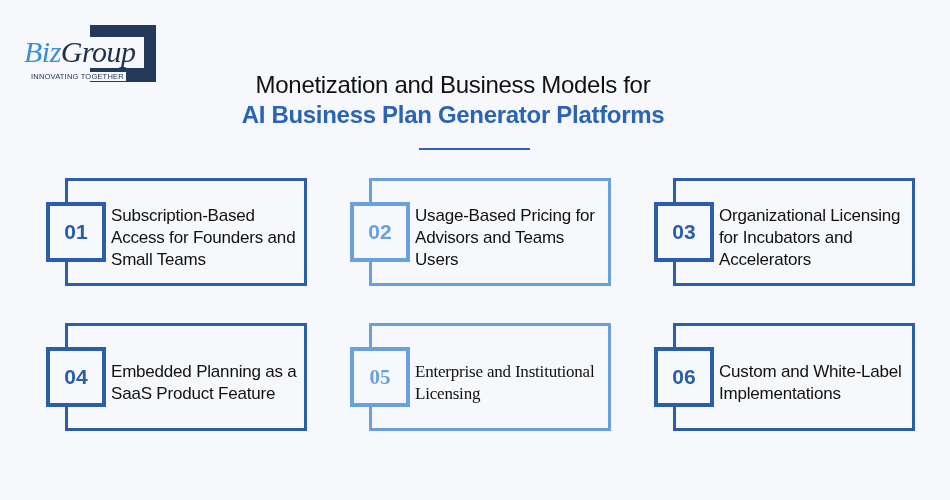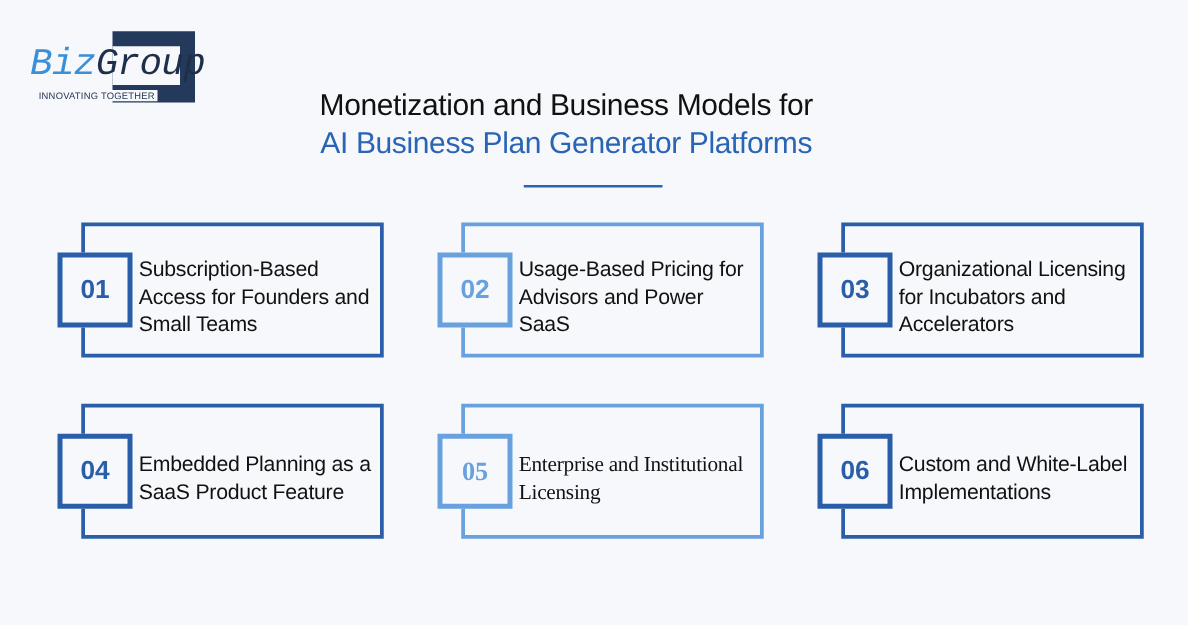--- a/index.html
+++ b/index.html
@@ -13,40 +13,40 @@
     .logo-frame {
       position: absolute; left: 90px; top: 25px; width: 66px; height: 57px;
       background: #233a5c;
     }
     .logo-frame-inner {
       position: absolute; left: 90px; top: 37px; width: 54px; height: 31px;
       background: #f6f8fb;
     }
     .logo-text {
       position: absolute; left: 24px; top: 36px;
-      font-family: Liberation Mono, monospace;
+      font-family: Liberation Serif, serif;
       font-style: italic; font-size: 30px; line-height: 32px;
       letter-spacing: -0.5px;
       white-space: nowrap;
     }
     .logo-text .biz { color: #3a8fd6; }
     .logo-text .group { color: #1e2f4a; }
     .logo-tag {
       position: absolute; left: 31px; top: 72px;
       font-size: 7.5px; color: #1e2f4a; letter-spacing: 0.2px; white-space: nowrap;
       background: #f6f8fb; padding-right: 2px; text-align: right;
     }
 
     .title {
       position: absolute; left: 0; top: 70px; width: 906px; text-align: center;
       font-size: 24px; line-height: 30px; color: #111;
       letter-spacing: -0.3px;
     }
     .title .line1 { display: block; font-weight: normal; }
-    .title .line2 { display: block; font-weight: normal; color: #2a64b4; }
+    .title .line2 { display: block; font-weight: bold; color: #2a64b4; }
     .title-rule {
       position: absolute; left: 419px; top: 148px; width: 111px; height: 2px;
       background: #2a64b4;
     }
 
     .card { position: absolute; width: 304px; height: 110px; }
     .card .box {
       position: absolute; left: 29px; top: 0; width: 236px; height: 102px;
       border: 3px solid var(--c); box-sizing: content-box;
     }
@@ -84,21 +84,21 @@
 
 <div class="card dark" style="left:36px; top:178px;">
   <div class="box"></div>
   <div class="num-sq">01</div>
   <div class="label">Subscription-Based Access for Founders and Small Teams</div>
 </div>
 
 <div class="card light" style="left:340px; top:178px;">
   <div class="box"></div>
   <div class="num-sq">02</div>
-  <div class="label">Usage-Based Pricing for Advisors and Power SaaS</div>
+  <div class="label">Usage-Based Pricing for Advisors and Teams Users</div>
 </div>
 
 <div class="card dark" style="left:644px; top:178px;">
   <div class="box"></div>
   <div class="num-sq">03</div>
   <div class="label">Organizational Licensing for Incubators and Accelerators</div>
 </div>
 
 <div class="card dark" style="left:36px; top:323px;">
   <div class="box"></div>

